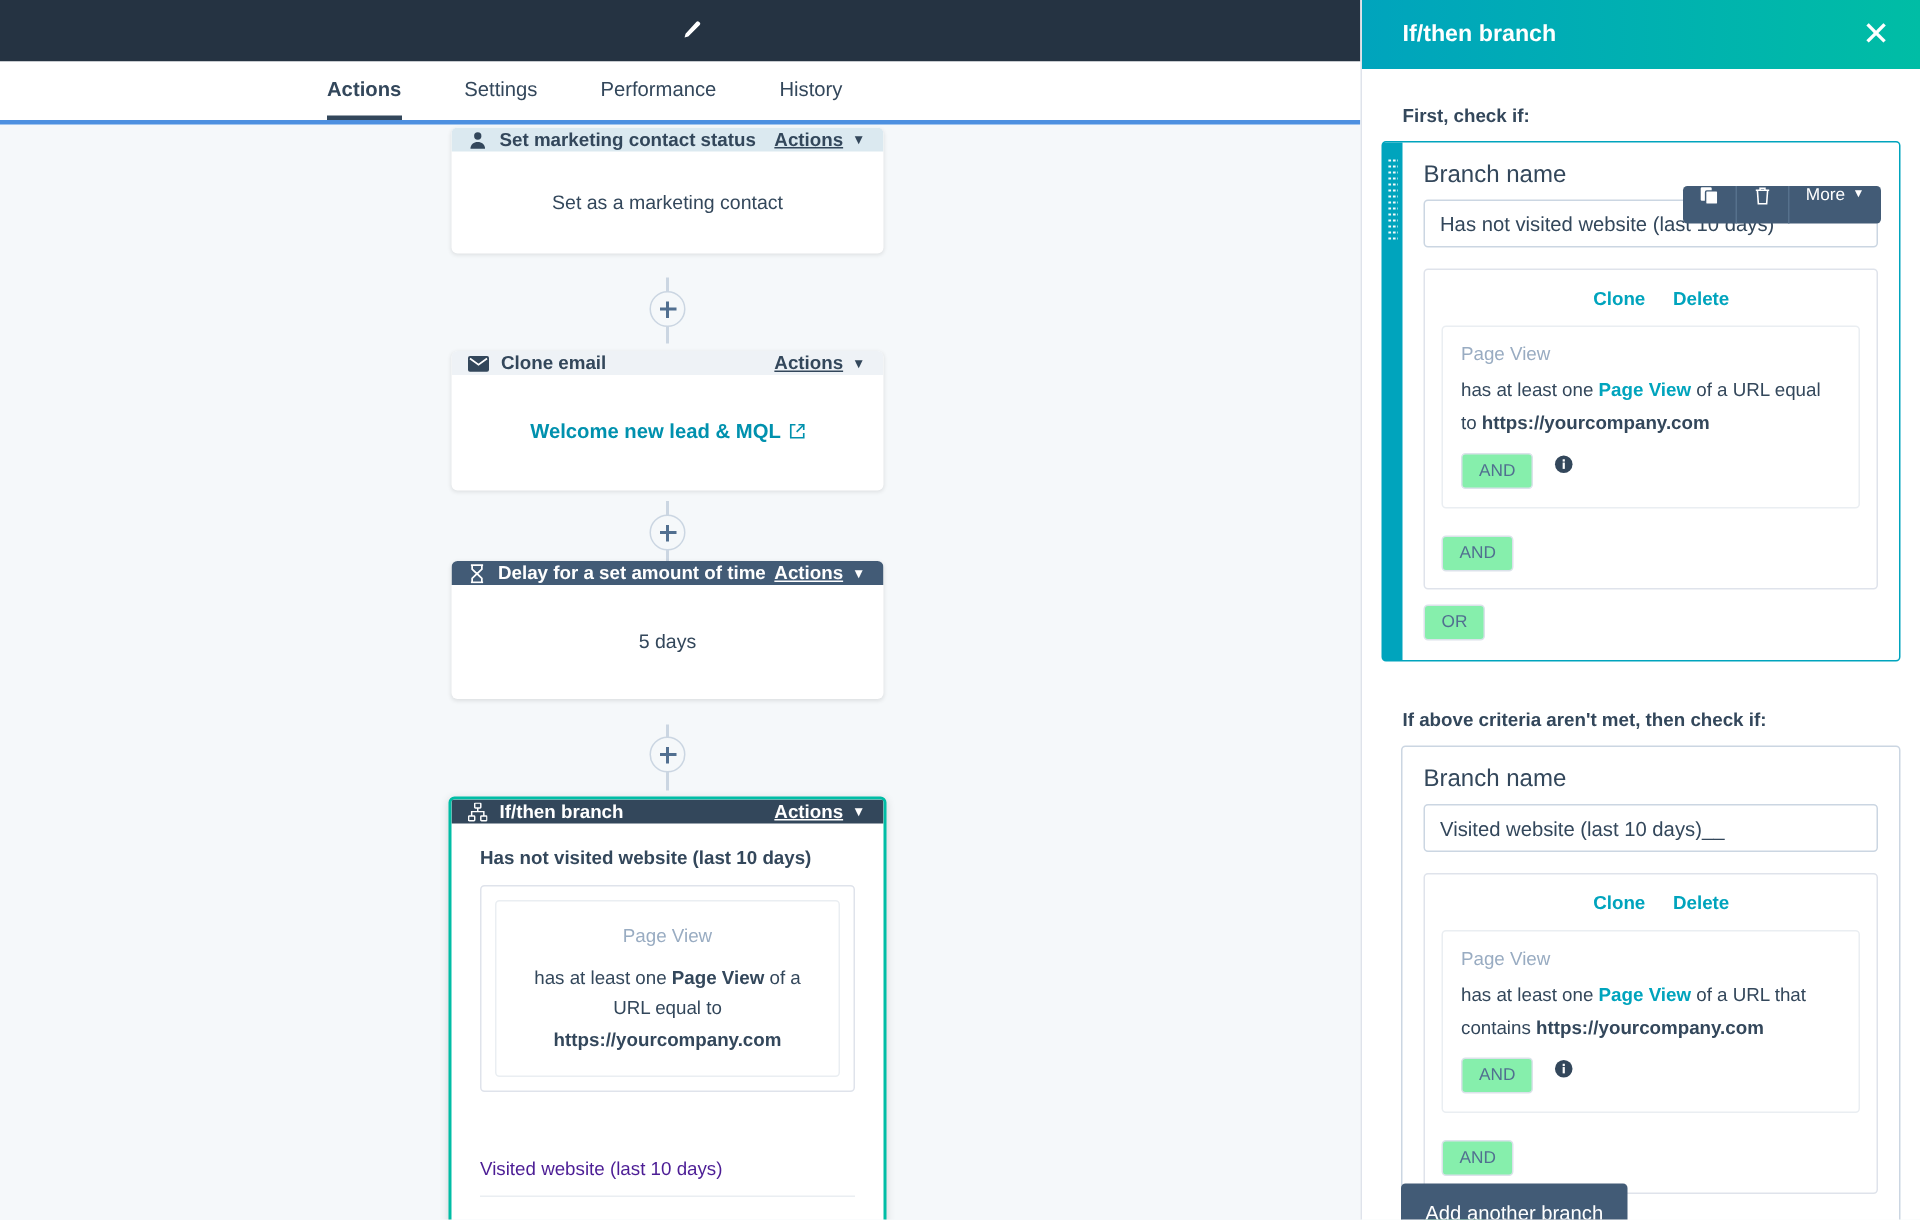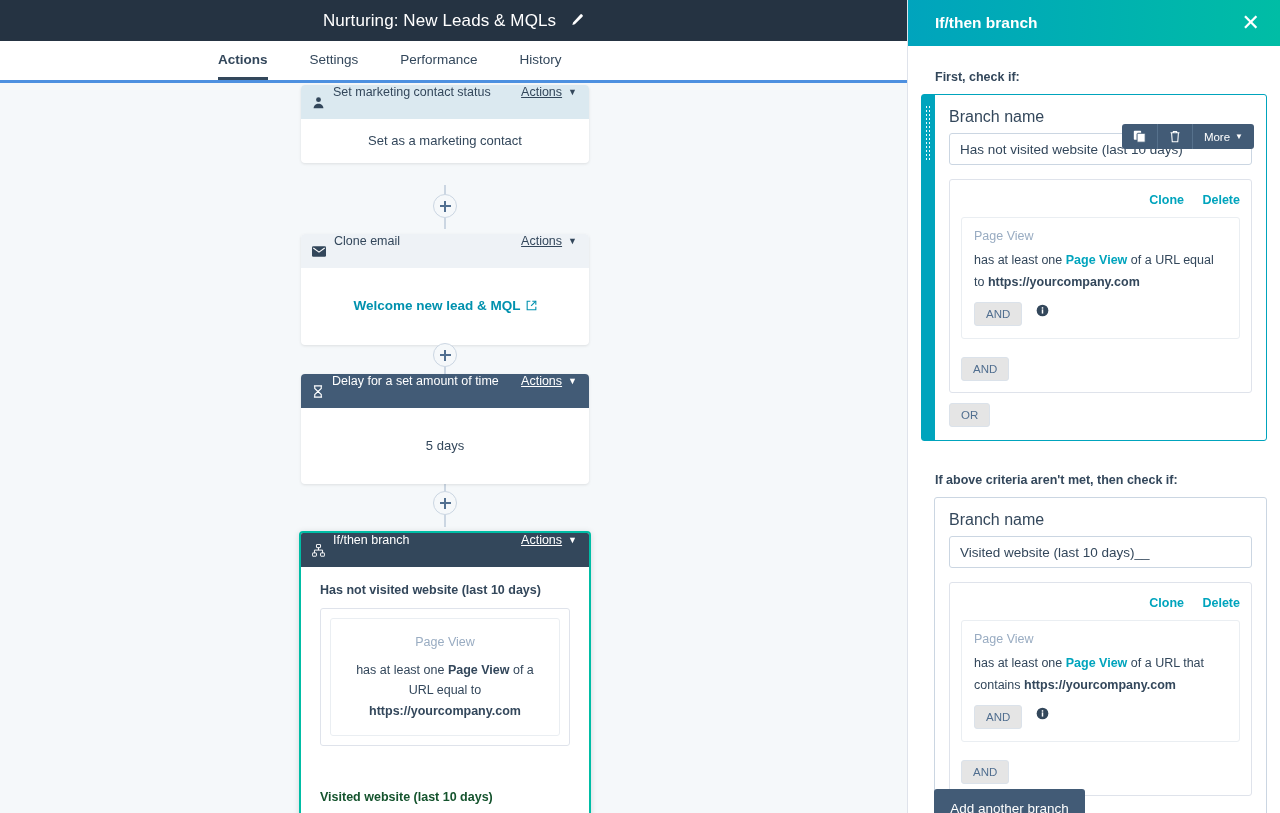--- a/index.html
+++ b/index.html
@@ -69,56 +69,56 @@
     position: absolute; left: 301px; width: 288px;
     background: #ffffff; border-radius: 4px;
     box-shadow: 0 1px 3px rgba(0,0,0,.10);
     overflow: hidden; z-index: 2;
   }
   .card.selected {
     border: 2px solid #00bda5; left: 299px; width: 292px;
     box-shadow: 0 1px 6px rgba(0,0,0,.13);
   }
   .card-head {
-    height: 34px; display: flex; 
-    padding: 0 12px 0 11px; font-size: 12.5px;
+    height: 16px; display: flex; align-items: center;
+    padding: 0 12px 0 11px; font-size: 12.5px; font-weight: bold;
   }
   .card-head .hicon { display: inline-flex; align-items: center; margin-right: 8px; }
   .card-head .htitle { flex: 1; white-space: nowrap; overflow: hidden; }
   .card-head .hactions {
     font-size: 12.5px; text-decoration: underline; cursor: pointer;
     white-space: nowrap;
   }
   .card-head .caret {
     display: inline-block; margin-left: 6px; font-size: 9px;
     text-decoration: none; vertical-align: 1px;
   }
   .head-light { background: #dbe9f0; color: #33475b; }
   .head-white { background: #eef2f6; color: #33475b; }
   .head-dark  { background: #425b76; color: #ffffff; }
   .head-navy  { background: #33475b; color: #ffffff; }
 
   .card-body {
-    padding: 12px 14px; font-size: 13px; color: #33475b;
+    padding: 24px 14px; font-size: 13px; color: #33475b;
     text-align: center; line-height: 1.5;
   }
   .card-body.tall { padding: 28px 14px; }
   .email-link {
     color: #0091ae; font-weight: bold; font-size: 13.5px;
     text-decoration: none; cursor: pointer;
   }
   .ext-icon { display: inline-block; margin-left: 5px; vertical-align: -1px; }
 
   
   .branchbody { padding: 16px 19px 14px; color: #33475b; }
   .branch-label {
     font-size: 12.5px; font-weight: bold; color: #33475b;
     margin-bottom: 11px;
   }
-  .branch-label.muted { font-weight: bold; color: #14532d; margin-top: 44px; }
+  .branch-label.muted { font-weight: normal; color: #4c1d95; margin-top: 44px; }
   .cond-outer {
     border: 1px solid #dfe3eb; border-radius: 3px; padding: 9px;
     margin-bottom: 14px;
   }
   .cond-inner {
     border: 1px solid #eaeef2; border-radius: 3px;
     padding: 13px 11px; text-align: center; line-height: 1.65;
   }
   .cond-type { color: #99acc2; font-size: 12.5px; margin-bottom: 7px; }
   .cond-text { font-size: 12.5px; color: #33475b; }
@@ -154,21 +154,21 @@
   .sec-label {
     font-size: 12.5px; font-weight: bold; color: #33475b;
     padding: 0 27px; margin-bottom: 10px;
   }
   .mini-toolbar {
     position: absolute; right: 26px; top: 78px; height: 25px;
     background: #425b76; border-radius: 3px; display: flex;
     align-items: center; z-index: 6;
   }
   .mini-toolbar .tbtn {
-    height: 25px; display: flex; align-items: center; justify-content: center;
+    height: 25px; display: flex; align-items: flex-start; justify-content: center;
     padding: 0 11px; cursor: pointer; color: #ffffff; font-size: 11.5px;
     border-right: 1px solid #56718c;
   }
   .mini-toolbar .tbtn:last-child { border-right: none; }
   .mini-toolbar .tcaret { margin-left: 5px; font-size: 8px; }
 
   .branch-card {
     position: relative; margin: 0 13px 0 26px;
     border: 1px solid #cbd6e2; border-radius: 3px;
     background: #ffffff;
@@ -191,55 +191,54 @@
   .fld-label { font-size: 16px; color: #33475b; margin-bottom: 7px; }
   .txt-input {
     width: 100%; height: 32px; border: 1px solid #cbd6e2; border-radius: 3px;
     padding: 0 10px; font-size: 13.5px; color: #33475b;
     font-family: "Liberation Sans", sans-serif; background: #ffffff;
   }
   .cond-block {
     border: 1px solid #dfe3eb; border-radius: 3px; margin-top: 14px;
     padding: 10px 11px 11px;
   }
-  .cd-links { text-align: right; margin-bottom: 9px; }
+  .cd-links { text-align: center; margin-bottom: 9px; }
   .cd-links span {
     color: #00a4bd; font-size: 12.5px; font-weight: bold;
     margin-left: 14px; cursor: pointer;
   }
   .filter-box {
     border: 1px solid #eaeef2; border-radius: 3px; padding: 11px 12px 12px;
   }
   .f-type { color: #99acc2; font-size: 12.5px; margin-bottom: 7px; }
   .f-text { font-size: 12.5px; color: #33475b; line-height: 1.72; }
   .f-text .tealw { color: #00a4bd; font-weight: bold; }
   .f-text b { font-weight: bold; }
   .pill {
-    display: inline-block; background: #e5e5e5; border: 1px solid #dbe2ea;
+    display: inline-block; background: #86efac; border: 1px solid #dbe2ea;
     border-radius: 3px; color: #516f90; font-size: 11.5px;
     padding: 5px 11px; cursor: pointer; margin-top: 9px;
   }
   .info-icon {
     display: inline-block; margin-left: 9px; vertical-align: 1px; cursor: pointer;
   }
   .pill-row { margin-top: 9px; }
   .or-pill { margin: 10px 0 0 14px; }
 
   .addbranch {
     position: absolute; left: 26px; bottom: -14px; width: 151px; height: 38px;
     background: #425b76; color: #ffffff; border: none; border-radius: 3px;
     font-size: 13.5px; font-family: "Liberation Sans", sans-serif;
     cursor: pointer;
   }
 </style>
 </head>
 <body>
 
 <div class="topbar">
-  <span class="wf-title">Nurturing: New Leads &amp; MQLs</span>
   <span class="pencil-icon">
     <svg width="15" height="15" viewBox="0 0 16 16">
         <path d="M12.1 1.6a1.2 1.2 0 0 1 1.7 0l.6.6a1.2 1.2 0 0 1 0 1.7l-8.2 8.2-2.6.7.7-2.6z" fill="#fff"></path>
       </svg>
   </span>
 </div>
 
 <div class="tabbar">
   <div class="tab active">Actions</div>
   <div class="tab">Settings</div>

